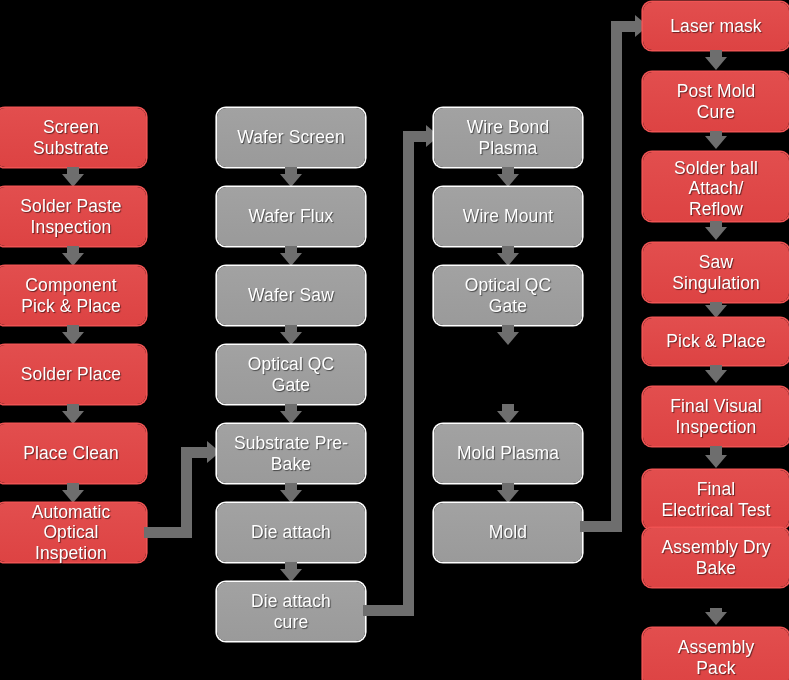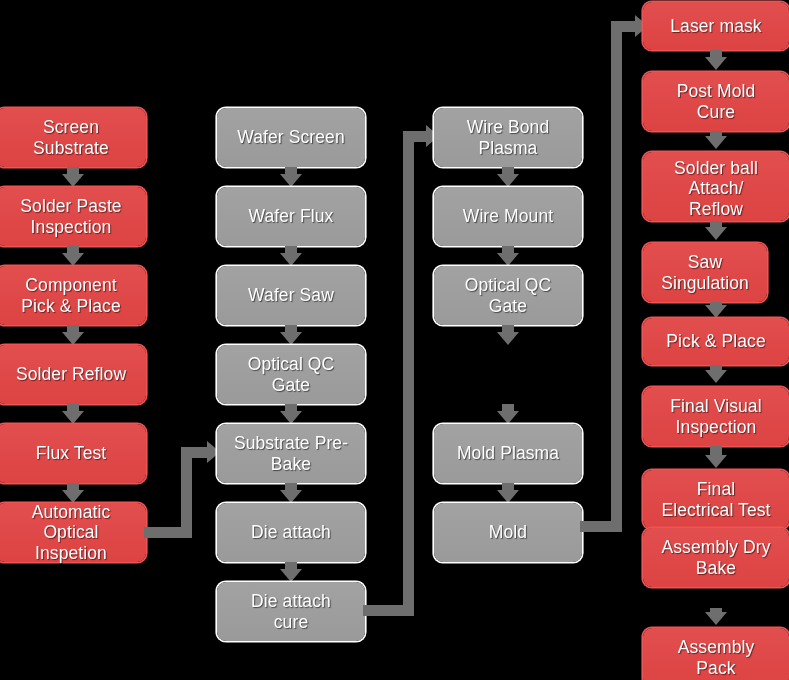--- a/index.html
+++ b/index.html
@@ -88,27 +88,27 @@
   <div class="arrow-down" style="left:62px; top:253px;"></div>
 
   <div class="node red" style="left:-4px; top:266px; width:150px; height:59px;">
     <span class="label">Component
 Pick &amp; Place</span>
   </div>
   <div class="seg" style="left:67px; top:325px; width:12px; height:9px;"></div>
   <div class="arrow-down" style="left:62px; top:332px;"></div>
 
   <div class="node red" style="left:-4px; top:345px; width:150px; height:59px;">
-    <span class="label">Solder Reflow</span>
+    <span class="label">Solder Place</span>
   </div>
   <div class="seg" style="left:67px; top:404px; width:12px; height:9px;"></div>
   <div class="arrow-down" style="left:62px; top:411px;"></div>
 
   <div class="node red" style="left:-4px; top:424px; width:150px; height:59px;">
-    <span class="label">Flux Test</span>
+    <span class="label">Place Clean</span>
   </div>
   <div class="seg" style="left:67px; top:483px; width:12px; height:9px;"></div>
   <div class="arrow-down" style="left:62px; top:490px;"></div>
 
   <div class="node red" style="left:-4px; top:503px; width:150px; height:59px;">
     <span class="label">Automatic
 Optical
 Inspetion</span>
   </div>
 
@@ -217,21 +217,21 @@
   <div class="arrow-down" style="left:705px; top:136px;"></div>
 
   <div class="node red" style="left:643px; top:152px; width:146px; height:69px;align-items:flex-end;">
     <span class="label">Solder ball
 Attach/
 Reflow</span>
   </div>
   <div class="seg" style="left:710px; top:221px; width:12px; height:8px;"></div>
   <div class="arrow-down" style="left:705px; top:227px;"></div>
 
-  <div class="node red" style="left:643px; top:243px; width:124px; height:59px;">
+  <div class="node red" style="left:643px; top:243px; width:146px; height:59px;">
     <span class="label">Saw
 Singulation</span>
   </div>
   <div class="seg" style="left:710px; top:302px; width:12px; height:5px;"></div>
   <div class="arrow-down" style="left:705px; top:305px;"></div>
 
   <div class="node red" style="left:643px; top:318px; width:146px; height:47px;">
     <span class="label">Pick &amp; Place</span>
   </div>
   <div class="seg" style="left:710px; top:365px; width:12px; height:7px;"></div>

